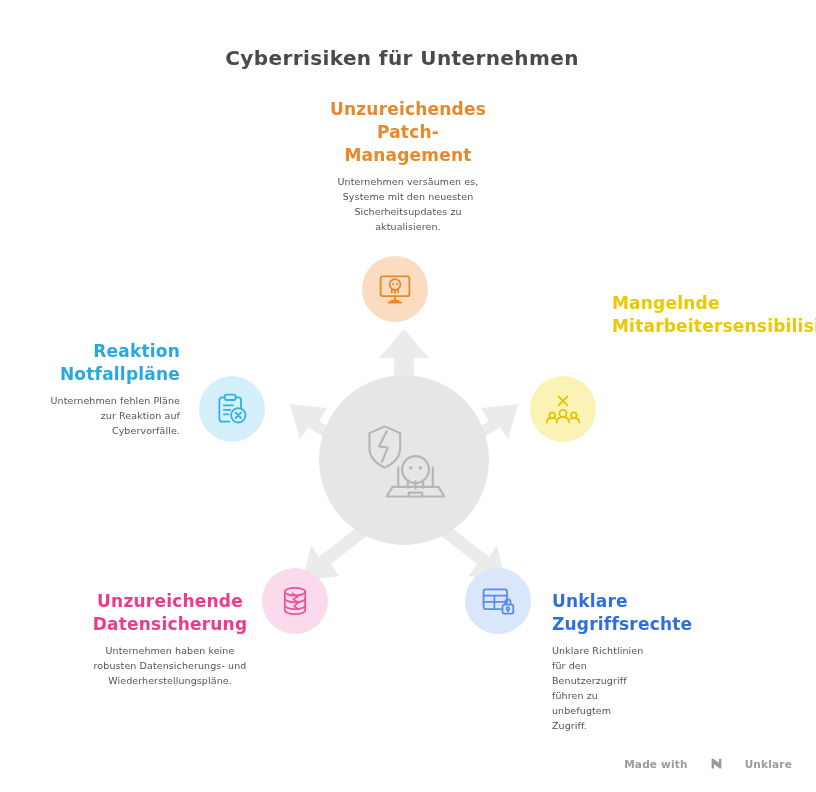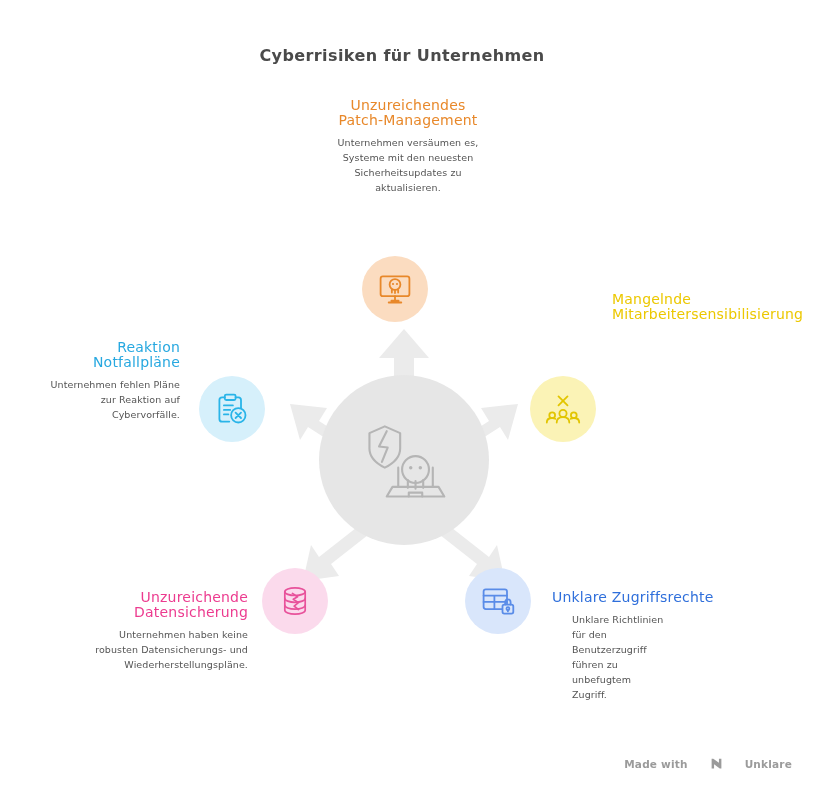--- a/index.html
+++ b/index.html
@@ -18,21 +18,21 @@
     overflow: hidden;
   }
 
   
   .page-title {
     position: absolute;
     left: 0;
     top: 46px;
     width: 804px;
     text-align: center;
-    font-size: 16px;
+    font-size: 20px;
     font-weight: bold;
     letter-spacing: 0.4px;
     color: #4a4a4a;
   }
 
   
   .arrows-layer {
     position: absolute;
     left: 0;
     top: 0;
@@ -71,46 +71,46 @@
 
   .nc-patch   { left: 362px; top: 256px; width: 66px; height: 66px; background: #fbdcc0; }
   .nc-aware   { left: 530px; top: 376px; width: 66px; height: 66px; background: #fbf3b6; }
   .nc-access  { left: 465px; top: 568px; width: 66px; height: 66px; background: #d9e6fb; }
   .nc-backup  { left: 262px; top: 568px; width: 66px; height: 66px; background: #fbdaec; }
   .nc-plans   { left: 199px; top: 376px; width: 66px; height: 66px; background: #d6f0fb; }
 
   
   .node-text { position: absolute; }
   .node-title {
-    font-size: 14px;
-    font-weight: normal;
-    line-height: 15px;
+    font-size: 17px;
+    font-weight: bold;
+    line-height: 23px;
     letter-spacing: 0.2px;
   }
   .node-desc {
     margin-top: 7px;
     font-size: 9.5px;
     line-height: 15px;
     color: #545454;
     font-weight: normal;
     letter-spacing: 0.1px;
   }
 
   .t-patch  { left: 328px; top: 98px;  width: 160px; text-align: center; }
   .t-patch .node-title { color: #e8882a; }
 
   .t-aware  { left: 612px; top: 292px; width: 176px; text-align: left; }
   .t-aware .node-title { color: #ecc800; }
   .t-aware .node-desc { width: 90px; }
 
   .t-access { left: 552px; top: 590px; width: 180px; text-align: left; }
   .t-access .node-title { color: #2f6fdb; }
-  .t-access .node-desc { width: 96px; margin-left: 20px; }
-
-  .t-backup { left: 92px;  top: 590px; width: 156px; text-align: right; }
+  .t-access .node-desc { width: 96px; }
+
+  .t-backup { left: 92px;  top: 590px; width: 156px; text-align: center; }
   .t-backup .node-title { color: #ec3b8f; }
 
   .t-plans  { left: 48px;  top: 340px; width: 132px; text-align: right; }
   .t-plans .node-title { color: #27a8e0; }
 
   
   .footer-brand {
     position: absolute;
     right: 24px;
     bottom: 22px;

